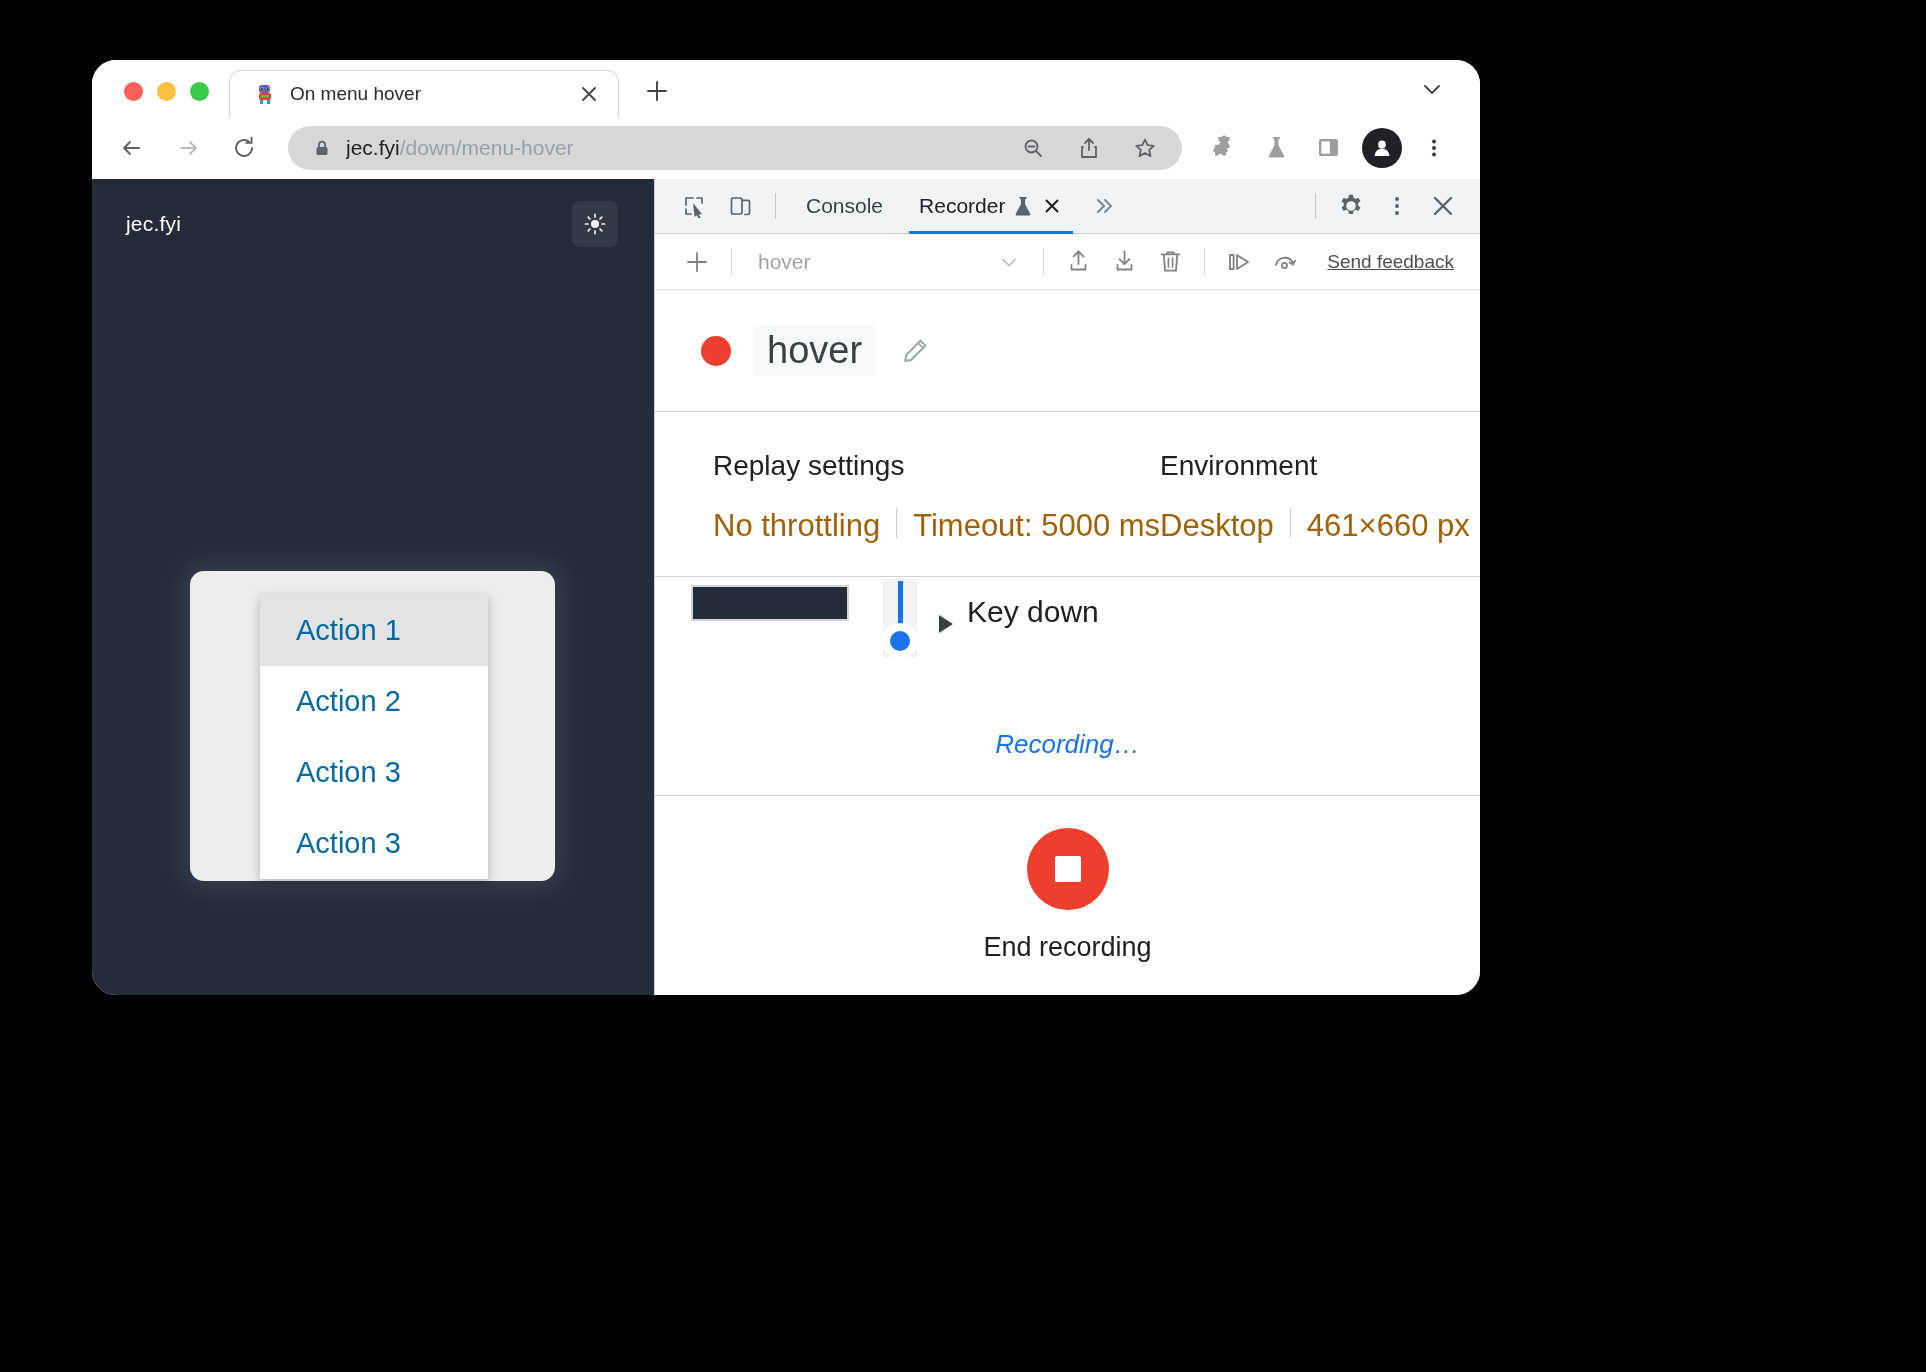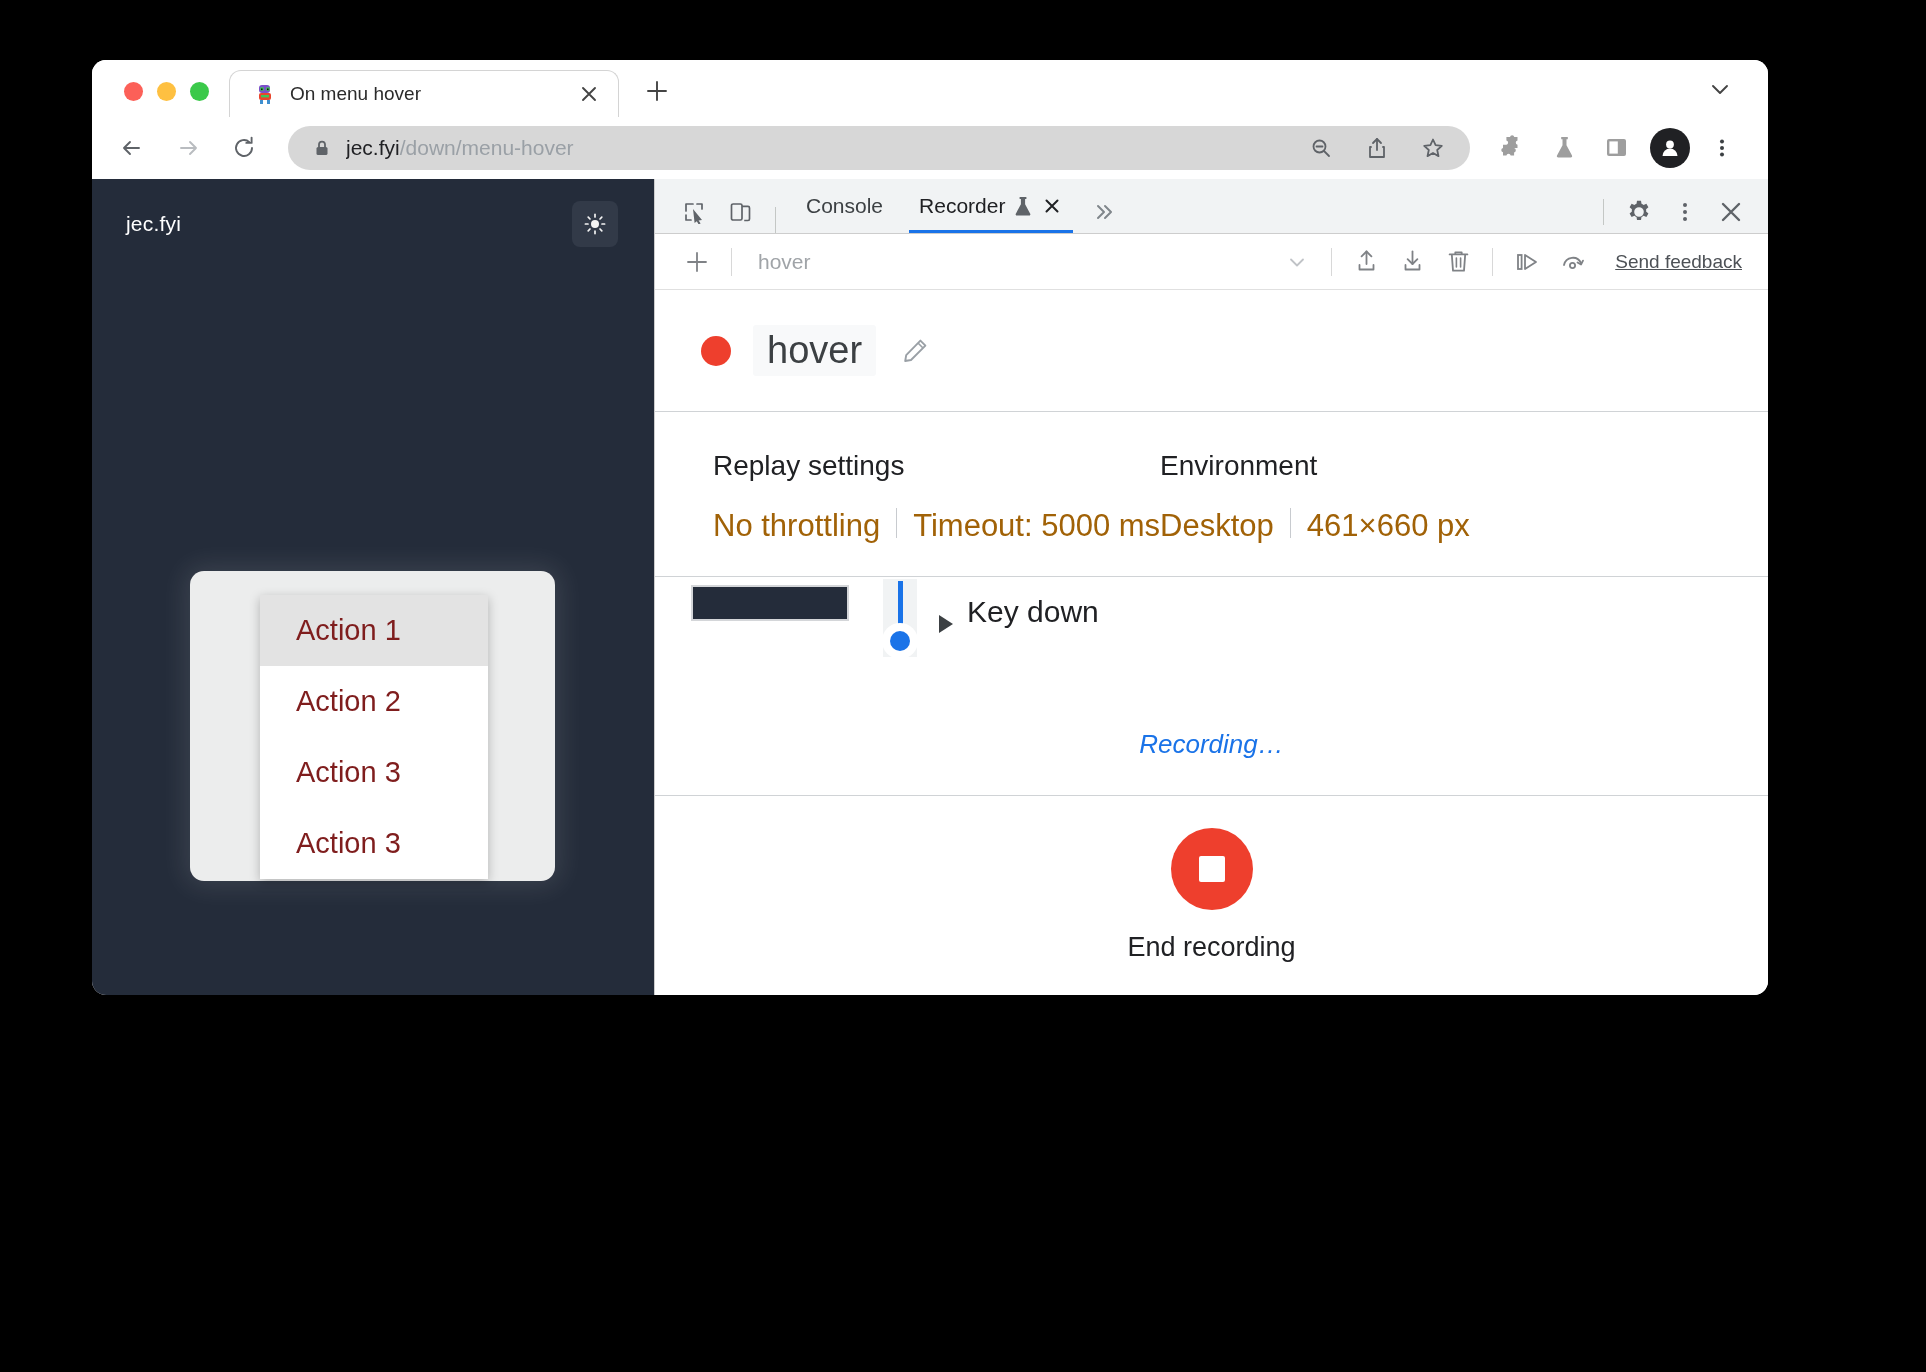--- a/index.html
+++ b/index.html
@@ -13,23 +13,23 @@
   
   #viewport {
     position: relative;
     width: 1926px; height: 1372px;
     background: #000;
   }
 
   #browser-window {
     position: absolute;
     left: 92px; top: 60px;
-    width: 1676px; height: 935px;
+    width: 1388px; height: 935px;
     background: #ffffff;
-    border-radius: 14px;
+    border-radius: 24px;
     box-shadow: 0 0 42px 26px rgba(0,0,0,1), 0 0 90px 40px rgba(0,0,0,0.85);
     overflow: hidden;
     display: flex;
     flex-direction: column;
   }
 
   
   .tab-strip {
     height: 57px;
     background: #ffffff;
@@ -189,37 +189,37 @@
     left: 70px; top: 24px;
     width: 228px;
     background: #ffffff;
     box-shadow: 0 3px 10px rgba(0,0,0,0.25);
   }
   .menu-item {
     height: 71px;
     display: flex; align-items: center;
     padding-left: 36px;
     font-size: 29px;
-    color: #7f1d1d;
+    color: #0369a1;
     white-space: nowrap;
   }
   .menu-item.active { background: #e3e3e3; }
 
   
   .devtools {
     flex: 1;
     background: #ffffff;
     display: flex; flex-direction: column;
     border-left: 1px solid #cdcdcd;
     min-width: 0;
   }
   .dt-tabbar {
     height: 55px;
     background: #f1f3f4;
-    display: flex; align-items: flex-end;
+    display: flex; align-items: center;
     padding-left: 16px;
     border-bottom: 1px solid #cdcdcd;
     flex: none;
     position: relative;
   }
   .dt-icon-btn {
     width: 46px; height: 42px;
     display: flex; align-items: center; justify-content: center;
     color: #5f6368;
   }

